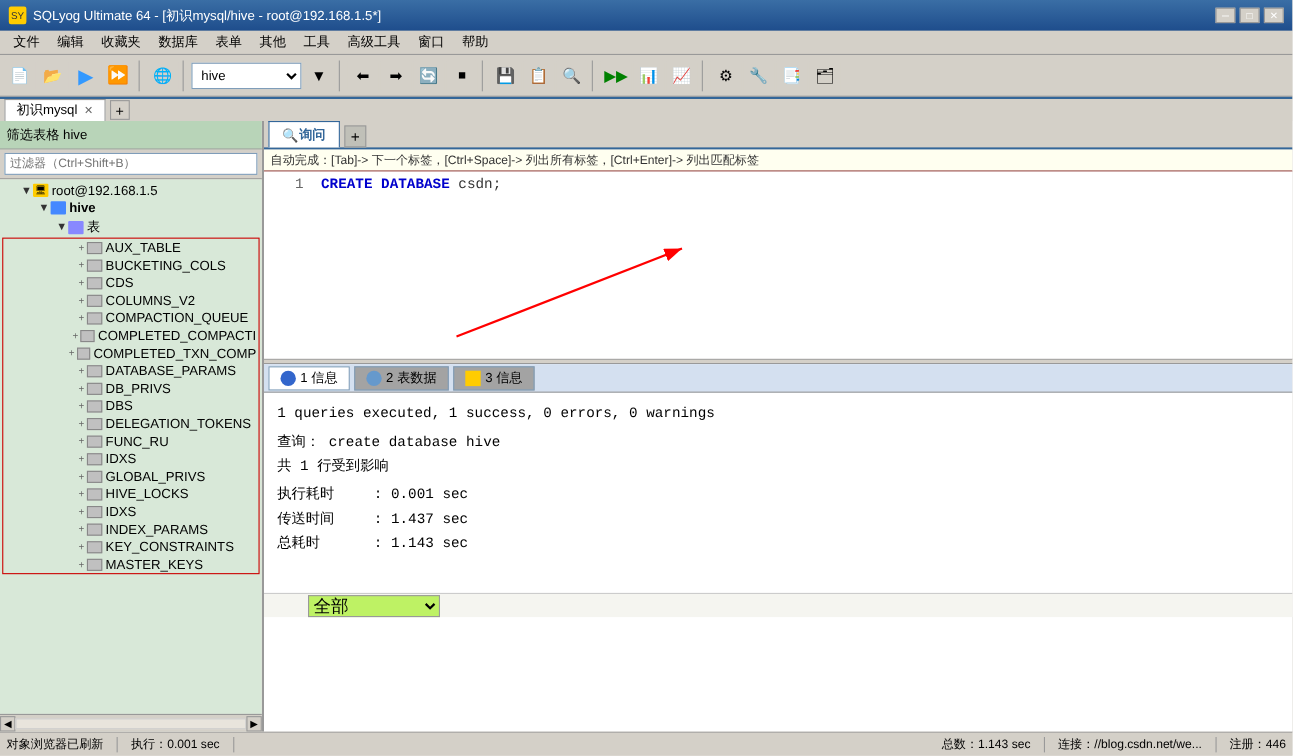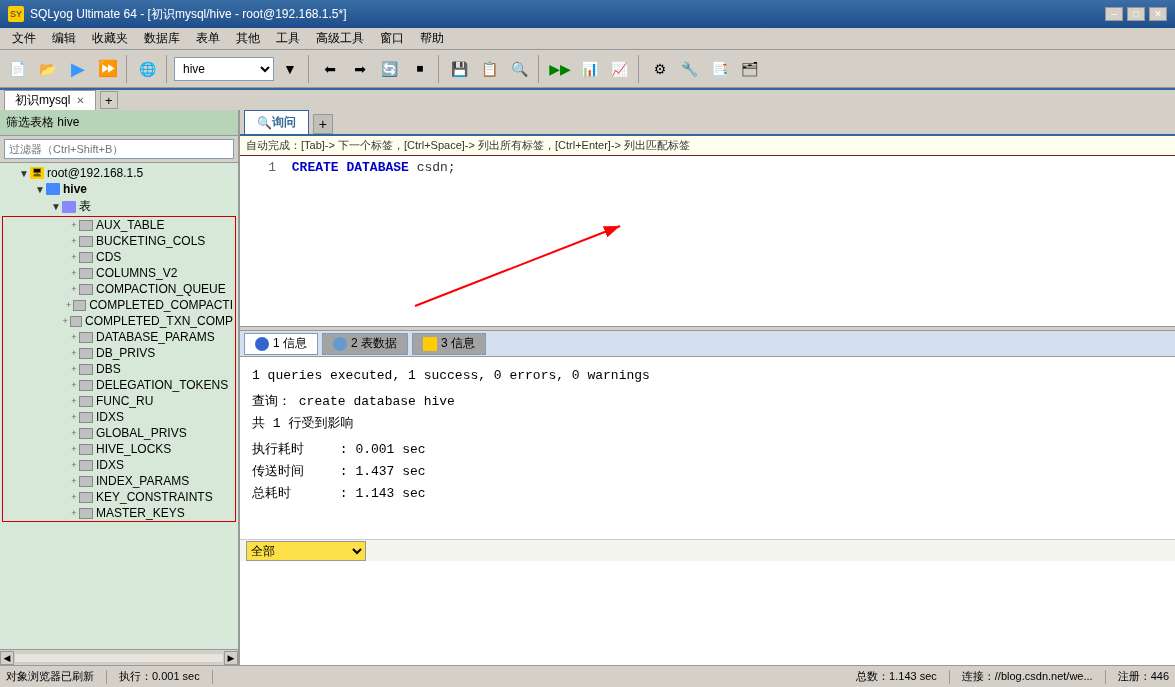--- a/index.html
+++ b/index.html
@@ -324,24 +324,25 @@
     #result-filter {
       height: 22px;
       background: #f5f5f0;
       border-top: 1px solid #ccc;
       display: flex;
       align-items: center;
       padding: 0 6px;
     }
     #result-filter select {
       height: 20px;
-      font-size: 12px;
+      font-size: 16px;
       border: 1px solid #999;
-      background: #fde047;
+      background: #bef264;
       width: 120px;
+      margin-left: 34px;
     }
   </style>
 </head>
 <body>
 
 <div id="titlebar">
   <span class="icon">SY</span>
   <span class="title">SQLyog Ultimate 64 - [初识mysql/hive - root@192.168.1.5*]</span>
   <div class="controls">
     <div class="ctrl-btn">─</div>

